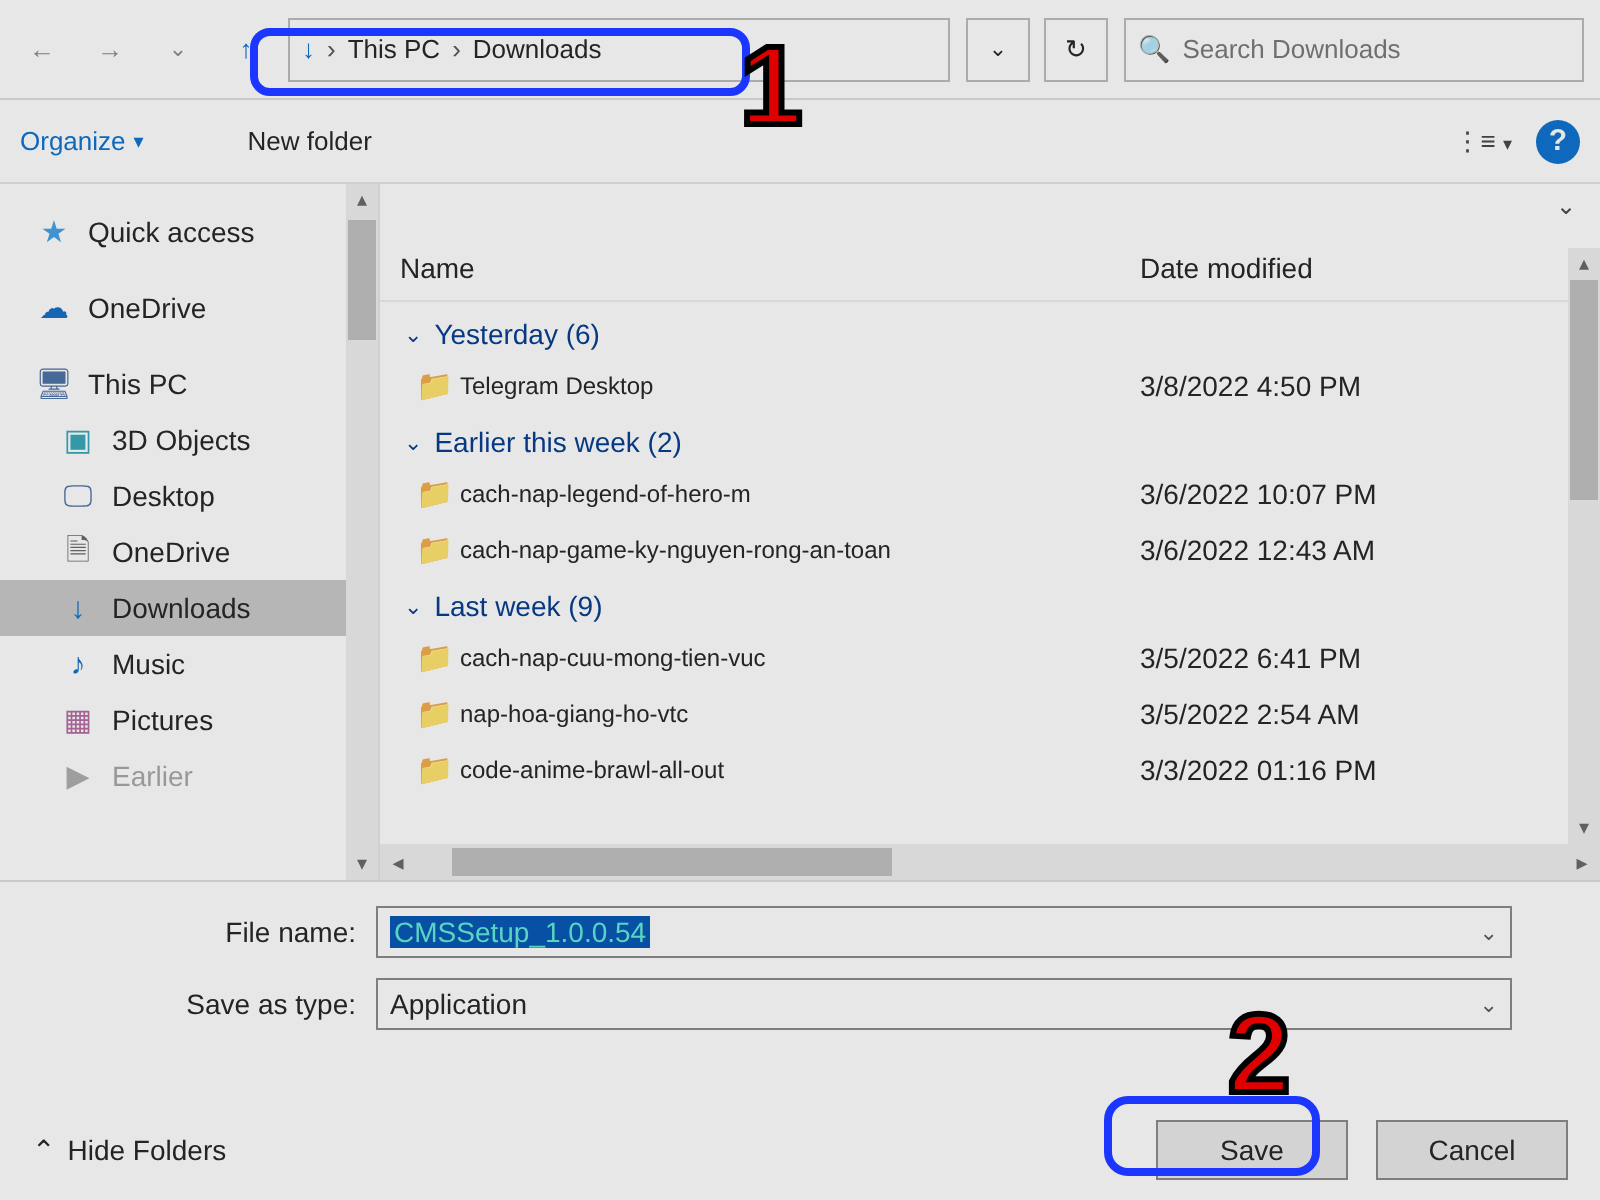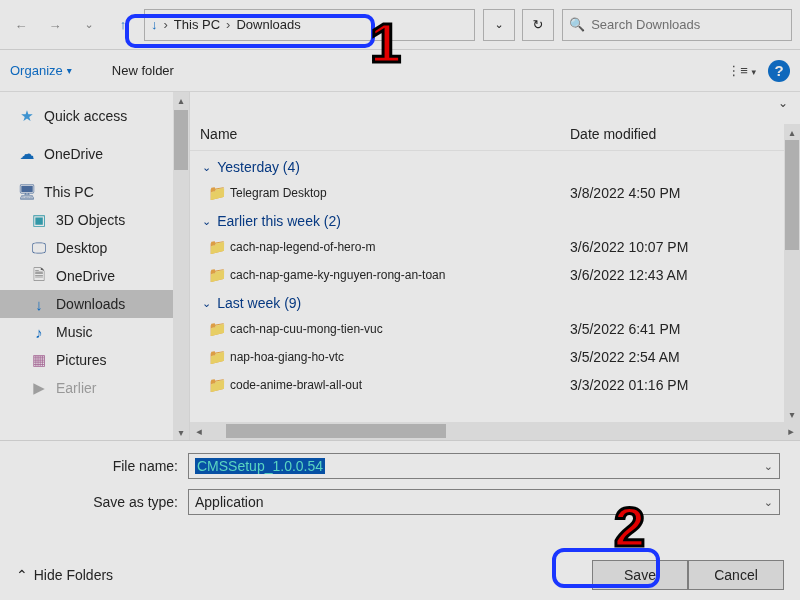--- a/index.html
+++ b/index.html
@@ -9,23 +9,23 @@
   .call-label { position: absolute; font-weight: 900; font-size: 56px; color: #e10000; -webkit-text-stroke: 3px #000; z-index: 70; font-family: Arial, sans-serif; }
   .topbar { display: flex; align-items: center; height: 50px; border-bottom: 1px solid #ddd; padding: 0 8px; gap: 8px; }
   .navbtn { width: 26px; height: 26px; display: flex; align-items: center; justify-content: center; color: #888; }
   .navbtn.enabled { color: #086fcf; }
   .address { flex: 1; display: flex; align-items: center; height: 32px; border: 1px solid #bbb; background: #fff; padding: 0 6px; gap: 6px; }
   .address .arrow-icon { color: #086fcf; font-weight: bold; }
   .address .sep { color: #555; }
   .chevbox { width: 32px; height: 32px; border: 1px solid #bbb; display: flex; align-items: center; justify-content: center; background: #fff; }
   .refresh { width: 32px; height: 32px; display: flex; align-items: center; justify-content: center; background: #fff; border: 1px solid #bbb; margin-left: -1px;}
   .searchbox { width: 230px; height: 32px; border: 1px solid #bbb; display: flex; align-items: center; padding: 0 6px; color: #777; gap: 6px; }
-  .toolbar2 { display: flex; align-items: center; height: 42px; padding: 0 10px; gap: 40px; border-bottom: 1px solid #e5e5e5; }
+  .toolbar2 { display: flex; align-items: center; height: 42px; padding: 0 10px; gap: 24px; border-bottom: 1px solid #e5e5e5; }
   .organize { color: #086fcf; display: flex; align-items: center; gap: 4px; }
-  .newfolder { color: #222; }
+  .newfolder { color: #222; margin-left: 28px; }
   .viewicons { margin-left: auto; display: flex; align-items: center; gap: 12px; }
   .viewicons .viewbtn { color: #444; }
   .help { width: 22px; height: 22px; background: #086fcf; color: #fff; border-radius: 50%; font-size: 15px; display: flex; align-items: center; justify-content: center; font-weight: bold;}
   .mid { display: flex; height: 348px; }
   .sidebar { width: 190px; border-right: 1px solid #e5e5e5; position: relative; }
   .sidebar-scroll { position: absolute; right: 0; top: 0; width: 16px; height: 100%; background: #eee;}
   .sb-thumb { position: absolute; right: 1px; top: 18px; width: 14px; height: 60px; background: #c0c0c0; }
   .sb-up, .sb-down { position: absolute; right: 0; width: 16px; height: 16px; display:flex; align-items:center; justify-content:center; color:#666; font-size:10px; background:#eee;}
   .sb-up { top:0;} .sb-down { bottom:0;}
   .navlist { padding: 10px 0 0 0; }
@@ -49,29 +49,29 @@
   .row .rname { width: 330px; font-size: 12px;}
   .row .rdate { flex: 1; padding-left: 10px; font-size: 14px;}
   .hscroll { height: 18px; background: #eee; display: flex; align-items:center; }
   .hs-track { flex:1; position:relative; height:18px;}
   .hs-thumb { position:absolute; left: 18px; top:2px; height:14px; width: 220px; background:#c0c0c0;}
   .hs-btn { width:18px; height:18px; display:flex; align-items:center; justify-content:center; color:#666; font-size:11px;}
   .vscroll { position:absolute; right:0; top:32px; bottom:18px; width:16px; background:#eee;}
   .vs-thumb{position:absolute; right:1px; top:16px; width:14px; height:110px; background:#c0c0c0;}
   .vs-up,.vs-down{position:absolute; right:0; width:16px; height:16px; display:flex; align-items:center; justify-content:center; color:#666; font-size:10px; background:#eee;}
   .vs-up{top:0;} .vs-down{bottom:0;}
-  .formarea { border-top: 1px solid #ddd; padding: 10px 20px 0 0;}
+  .formarea { border-top: 1px solid #ddd; padding: 10px 44px 0 0;}
   .formrow { display: flex; align-items: center; height: 30px; margin-bottom: 6px;}
   .formlabel { width: 188px; text-align: right; padding-right: 10px; font-size: 14px;}
   .formfield { flex: 1; height: 26px; border: 1px solid #888; background: #fff; display: flex; align-items: center; padding: 0 6px; font-size: 14px; position: relative;}
   .formfield .fchev { margin-left: auto; color: #555; font-size: 11px;}
   .ffselected { background: #0054b3; color: #5eead4; padding: 0 2px; }
   .bottombar { position: absolute; bottom: 10px; left: 0; right: 0; display: flex; align-items: center; padding: 0 16px;}
   .hidefolders { display: flex; align-items: center; gap: 6px; font-size: 14px; }
-  .btns { margin-left: auto; display: flex; }
+  .btns { margin-left: auto; display: flex; gap: 14px; }
   .btn { width: 96px; height: 30px; border: 1px solid #888; background: #e9e9e9; display: flex; align-items: center; justify-content: center; font-size: 14px;}
 </style>
 </head>
 <body>
 
 <div class="dim"></div>
 
 <div class="callout" style="left:125px; top:14px; width:250px; height:34px; border-radius:10px;"></div>
 <div class="call-label" style="left:370px; top:10px;">1</div>
 <div class="callout" style="left:552px; top:548px; width:108px; height:40px; border-radius:12px;"></div>
@@ -165,21 +165,21 @@
 
   <div class="filearea">
     <div class="sortchev">⌄</div>
     <div class="columns">
       <div class="col-name">Name</div>
       <div class="col-date">Date modified</div>
     </div>
     <div class="filelist">
       <div class="group">
           <span class="gch">⌄</span>
-          <span>Yesterday (4)</span>
+          <span>Yesterday (6)</span>
         </div>
       <div class="row">
           <span class="rico">📁</span>
           <span class="rname">Telegram Desktop</span>
           <span class="rdate">3/8/2022 4:50 PM</span>
         </div>
 
       <div class="group">
           <span class="gch">⌄</span>
           <span>Earlier this week (2)</span>

